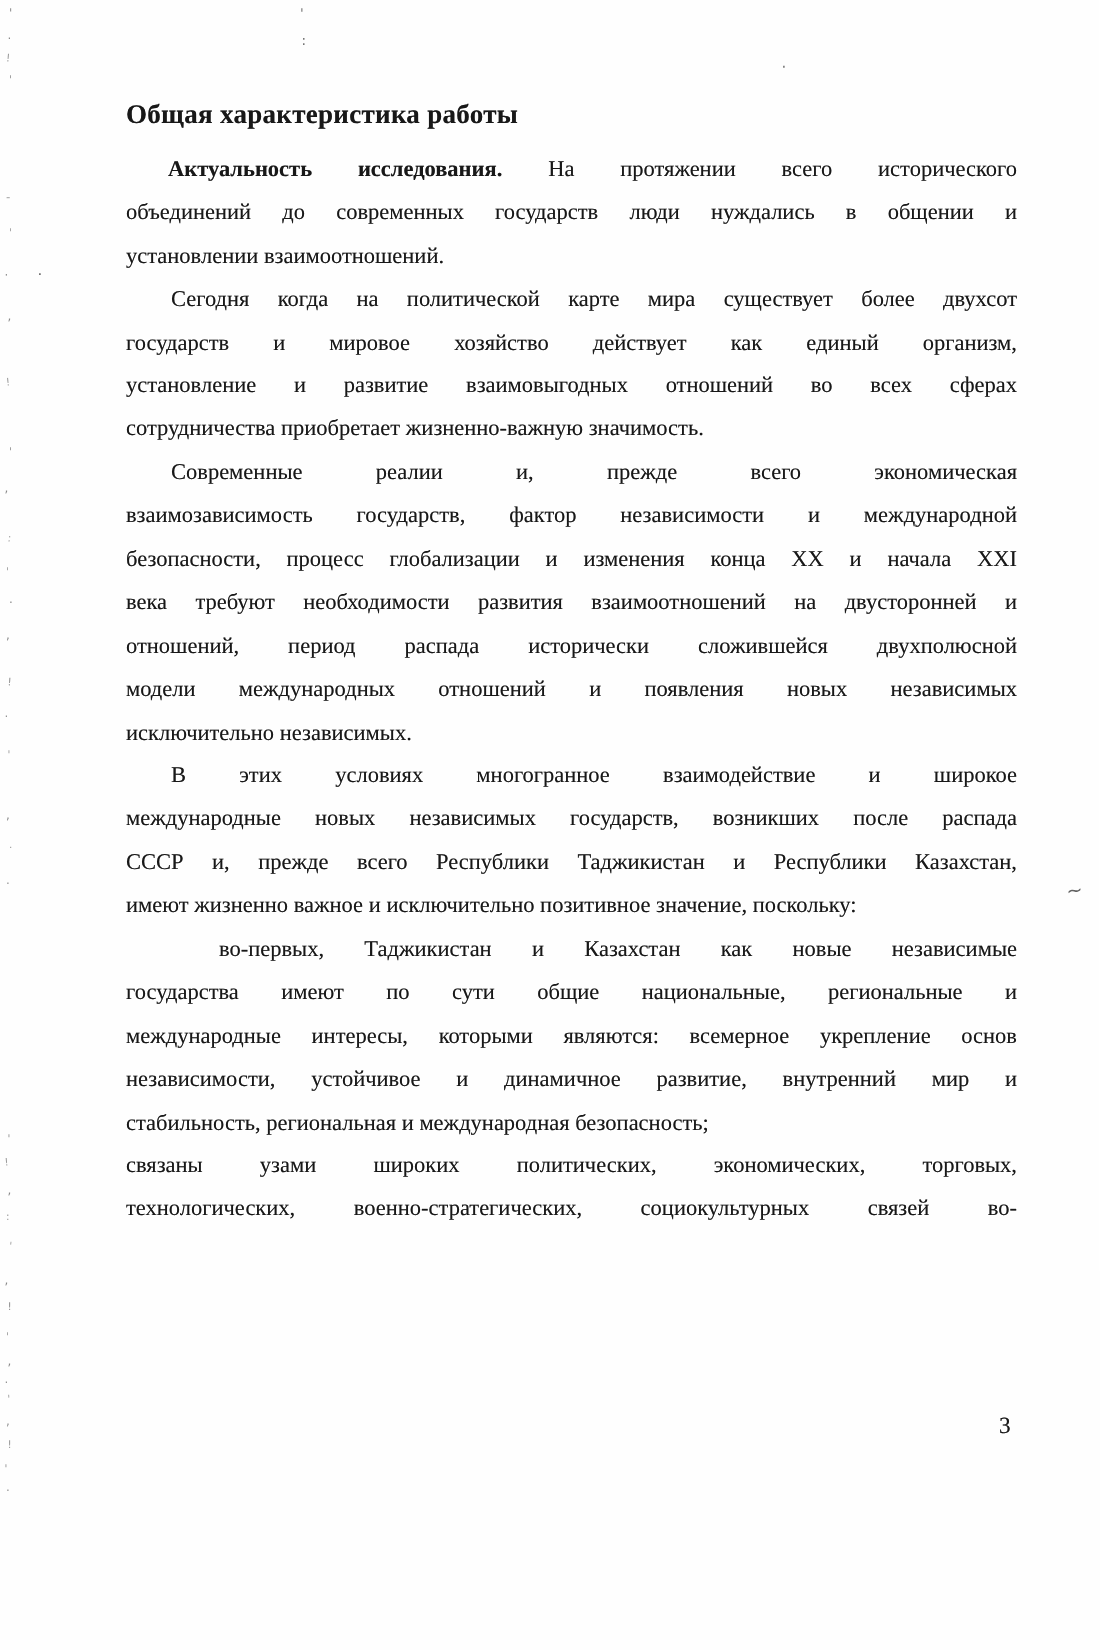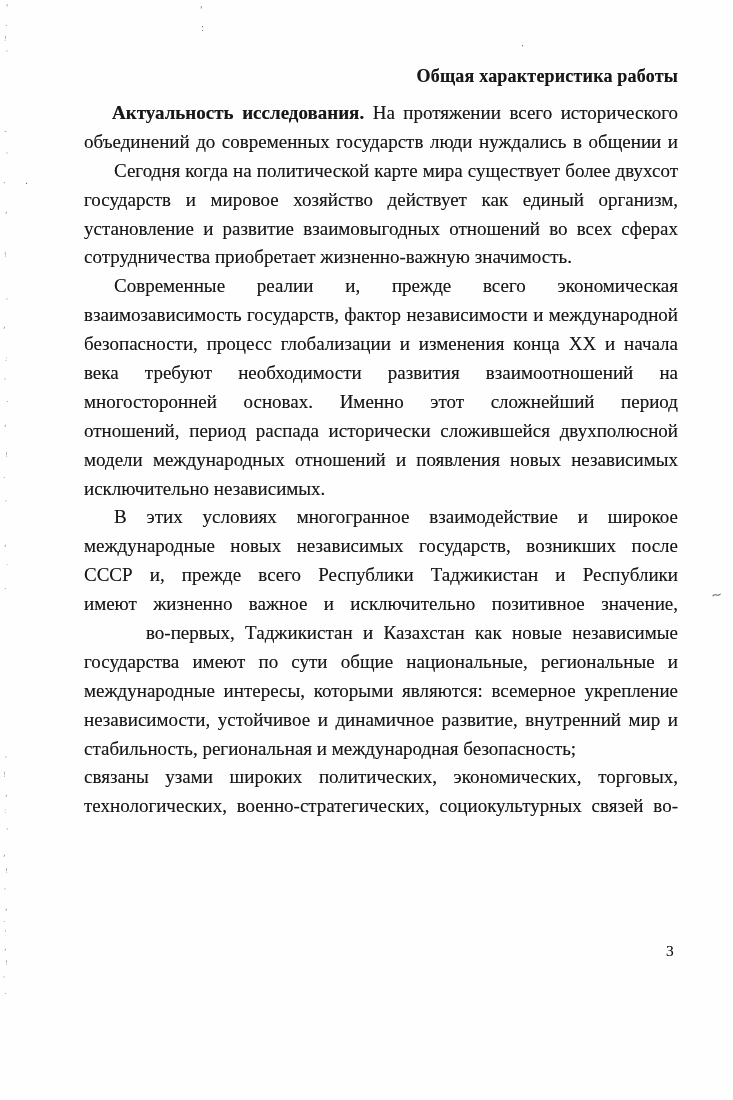--- a/index.html
+++ b/index.html
@@ -8,30 +8,30 @@
     background: #ffffff;
     position: relative;
     overflow: hidden;
     font-family: "Liberation Serif", "DejaVu Serif", serif;
     color: #181818;
   }
   .sheet { position: absolute; inset: 0; background: #fefefe; }
   .doc-title {
     position: absolute;
     left: 84px; top: 66px; width: 594px;
-    text-align: right;
+    text-align: left;
     font-weight: bold;
     font-size: 18px;
     letter-spacing: 0.2px;
     text-shadow: 0 0 0.4px rgba(0,0,0,0.5);
   }
   .body-text {
     position: absolute;
     left: 84px; top: 99px; width: 594px;
-    font-size: 19px;
+    font-size: 15px;
     line-height: 28.9px;
     text-shadow: 0 0 0.4px rgba(0,0,0,0.45);
   }
   .para { margin: 0; }
   .line {
     text-align: justify;
     text-align-last: justify;
     height: 28.9px;
     overflow: hidden;
   }
@@ -54,33 +54,33 @@
 </style>
 </head>
 <body>
 
 <div class="sheet">
   <div class="doc-title">Общая характеристика работы</div>
   <div class="body-text">
       <div class="para">
         <div class="line" style="text-indent: 28px;"><span class="b">Актуальность исследования.</span><span> На протяжении всего исторического</span></div>
         <div class="line"><span>объединений до современных государств люди нуждались в общении и</span></div>
+        <div class="line end"><span>установлении взаимоотношений.</span></div>
       </div>
       <div class="para">
         <div class="line" style="text-indent: 30px;"><span>Сегодня когда на политической карте мира существует более двухсот</span></div>
         <div class="line"><span>государств и мировое хозяйство действует как единый организм,</span></div>
         <div class="line"><span>установление и развитие взаимовыгодных отношений во всех сферах</span></div>
         <div class="line end"><span>сотрудничества приобретает жизненно-важную значимость.</span></div>
       </div>
       <div class="para">
         <div class="line" style="text-indent: 30px;"><span>Современные реалии и, прежде всего экономическая</span></div>
         <div class="line"><span>взаимозависимость государств, фактор независимости и международной</span></div>
         <div class="line"><span>безопасности, процесс глобализации и изменения конца XX и начала XXI</span></div>
         <div class="line"><span>века требуют необходимости развития взаимоотношений на двусторонней и</span></div>
-        <div class="line"><span>многосторонней основах. Именно этот сложнейший период международных</span></div>
         <div class="line"><span>отношений, период распада исторически сложившейся двухполюсной</span></div>
         <div class="line"><span>модели международных отношений и появления новых независимых</span></div>
         <div class="line end"><span>исключительно независимых.</span></div>
       </div>
       <div class="para">
         <div class="line" style="text-indent: 30px;"><span>В этих условиях многогранное взаимодействие и широкое</span></div>
         <div class="line"><span>международные новых независимых государств, возникших после распада</span></div>
         <div class="line"><span>СССР и, прежде всего Республики Таджикистан и Республики Казахстан,</span></div>
         <div class="line end"><span>имеют жизненно важное и исключительно позитивное значение, поскольку:</span></div>
       </div>

